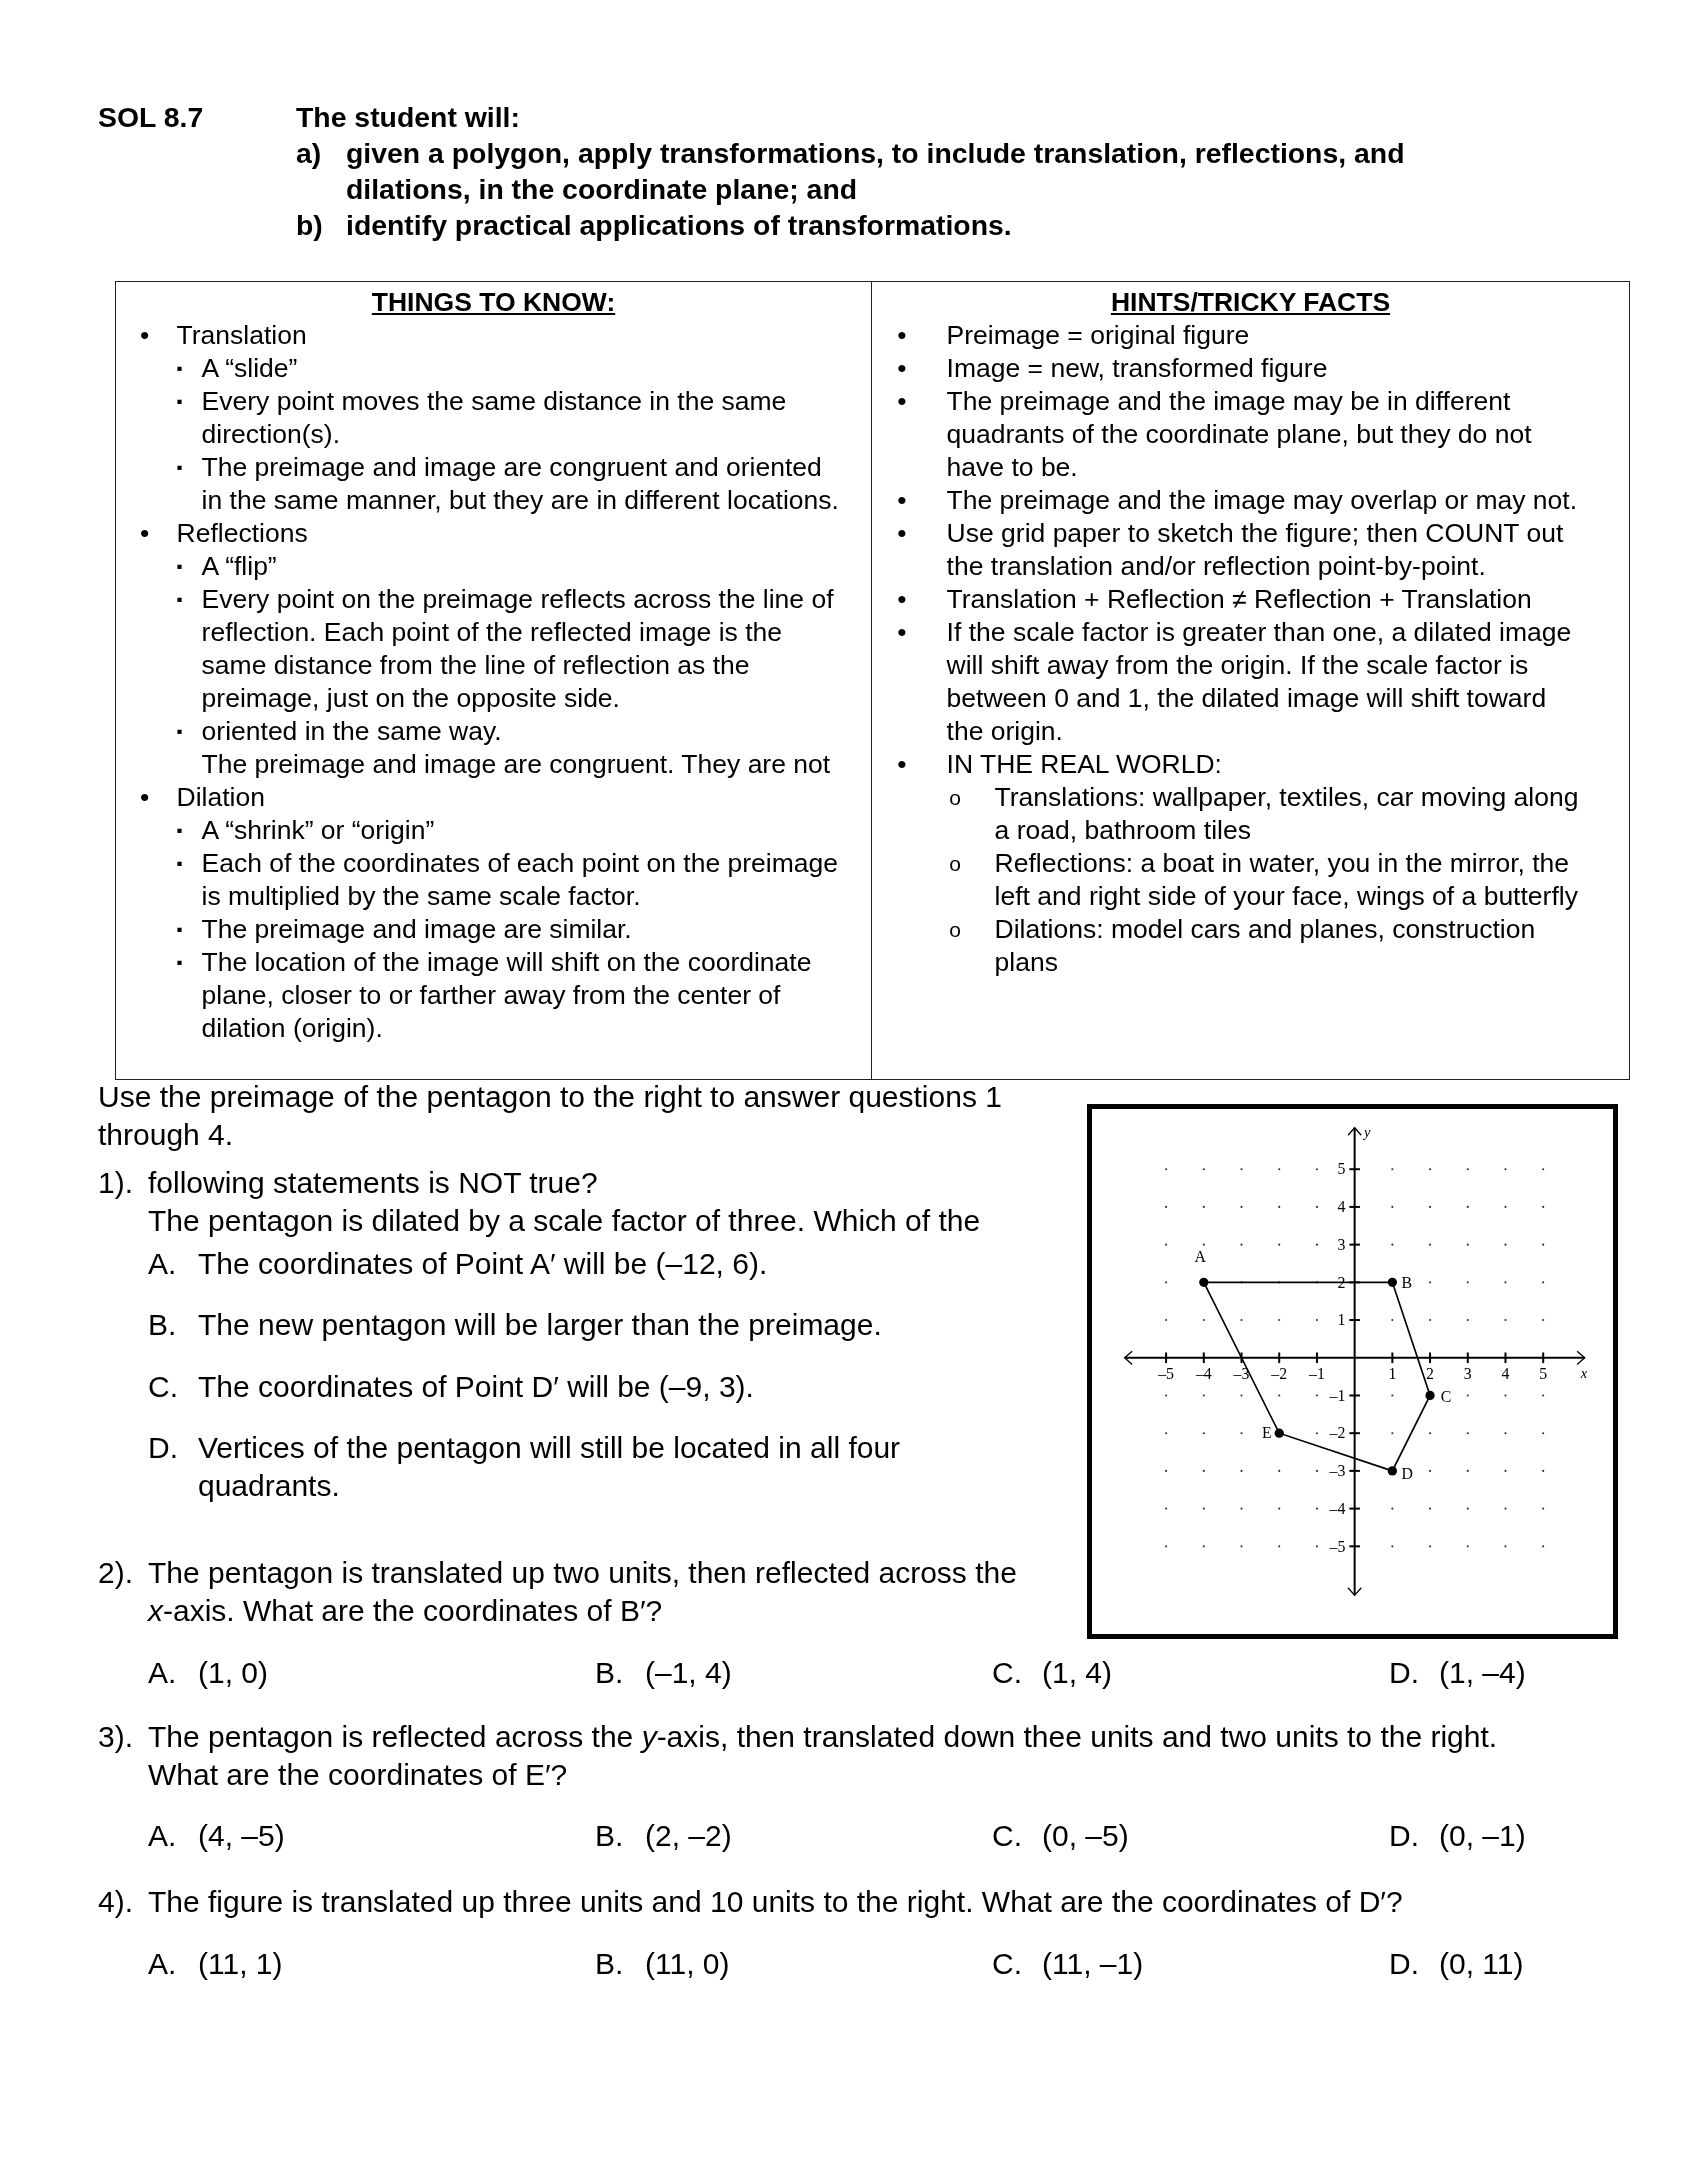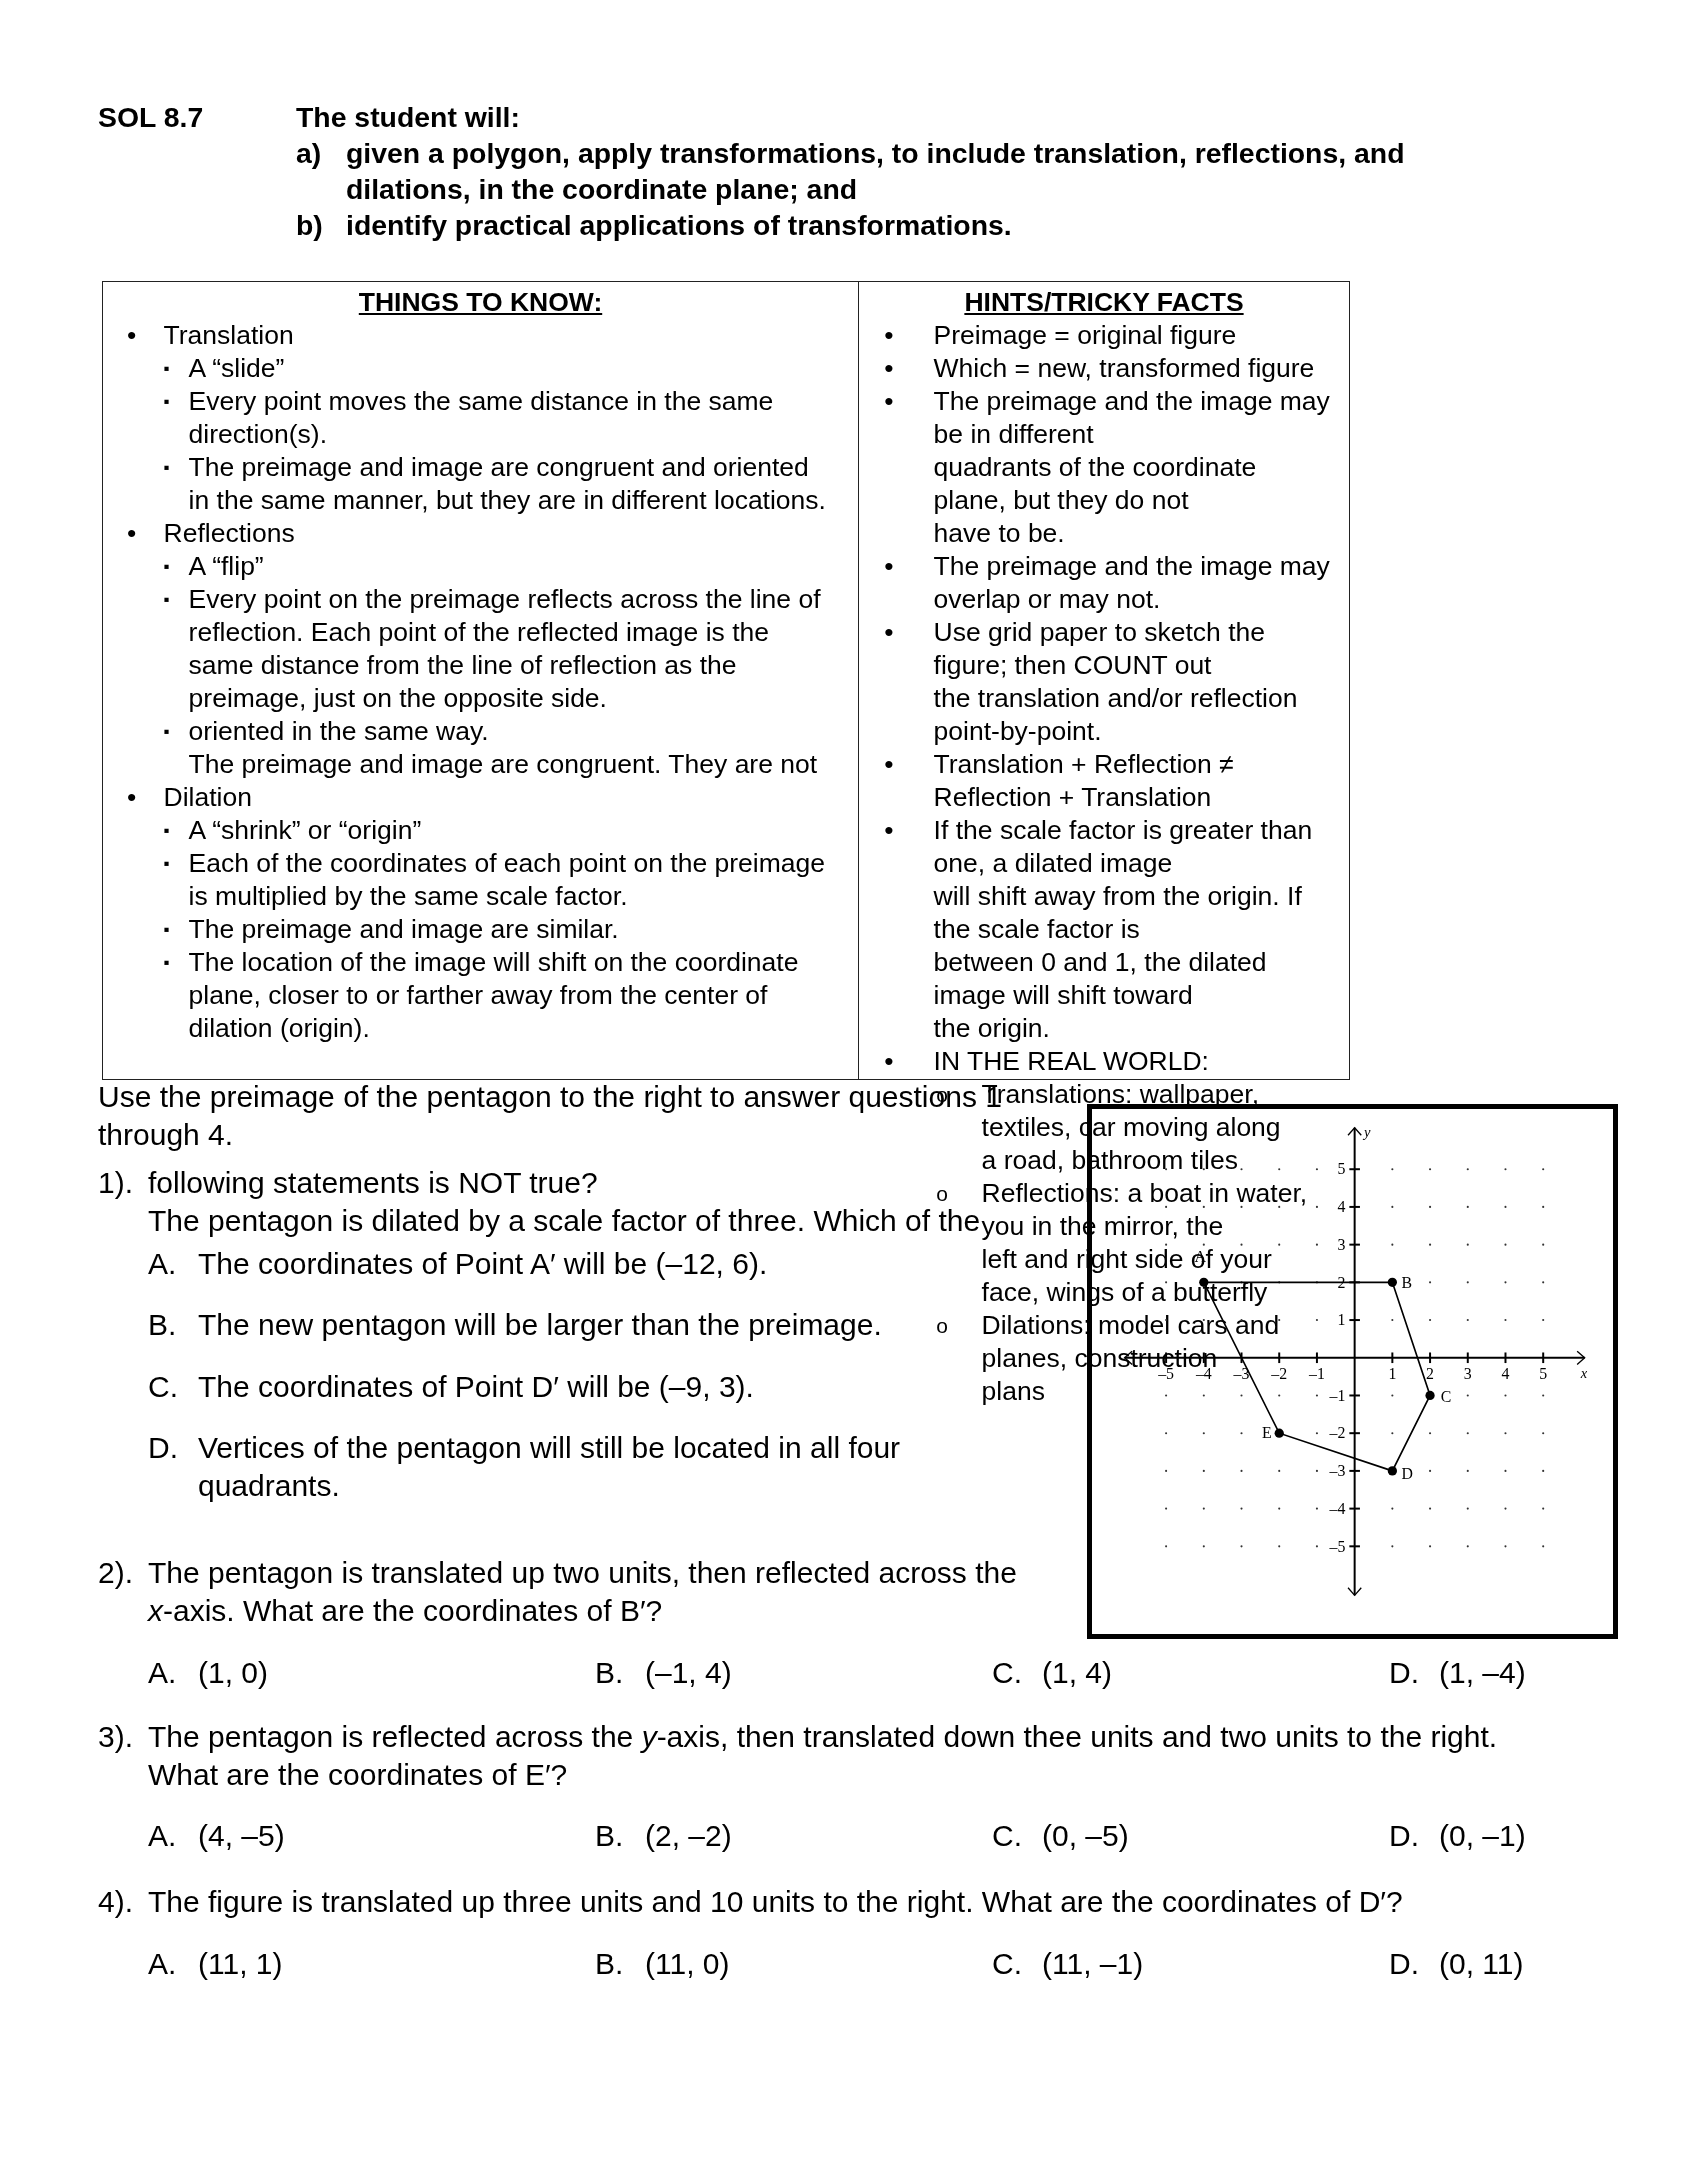--- a/index.html
+++ b/index.html
@@ -3,21 +3,21 @@
 <meta charset="utf-8">
 <style>
   html, body { margin:0; padding:0; background:#ffffff; }
   body { width:1687px; height:2183px; position:relative; overflow:hidden;
          font-family:"Liberation Sans", sans-serif; color:#000; }
   .sol-head { position:absolute; left:98px; top:99px; font-weight:bold; font-size:28.4px; line-height:36px; }
   .sol-code { position:absolute; left:0; top:0; width:198px; }
   .sol-body { position:absolute; left:198px; top:0; width:1290px; }
   .sol-sub { display:flex; }
   .sol-sub .lbl { width:50px; flex:none; }
-  .tbl { position:absolute; left:102px; top:281px; width:1248px; height:799px; border:1.3px solid #222; box-sizing:border-box; display:flex; }
+  .tbl { position:absolute; left:115px; top:281px; width:1515px; height:799px; border:1.3px solid #222; box-sizing:border-box; display:flex; }
   .col { box-sizing:border-box; height:100%; position:relative; }
   .col.left { width:756px; border-right:1.3px solid #222; padding:0 14.6px; }
   .col.right { flex:1; padding:0 14.6px; }
   .col-title { text-align:center; font-weight:bold; font-size:26.5px; text-decoration:underline; line-height:34px; margin-top:2.6px; }
   .txt { font-size:26.5px; line-height:33px; }
   .li1 { display:flex; }
   .li1 .b { width:46px; flex:none; padding-left:9.3px; box-sizing:border-box; }
   .li2 { display:flex; padding-left:46px; }
   .li2 .b { width:25px; flex:none; font-size:17px; }
   .r-li1 { display:flex; }
@@ -150,21 +150,21 @@
     <div class="txt" id="hints-list">
         <div class="r-li1">
           <span class="b">•</span>
           <div>
             <div>Preimage = original figure</div>
           </div>
         </div>
         <div class="r-li1">
           <span class="b">•</span>
           <div>
-            <div>Which = new, transformed figure</div>
+            <div>Image = new, transformed figure</div>
           </div>
         </div>
         <div class="r-li1">
           <span class="b">•</span>
           <div>
             <div>The preimage and the image may be in different</div>
             <div>quadrants of the coordinate plane, but they do not</div>
             <div>have to be.</div>
           </div>
         </div>

